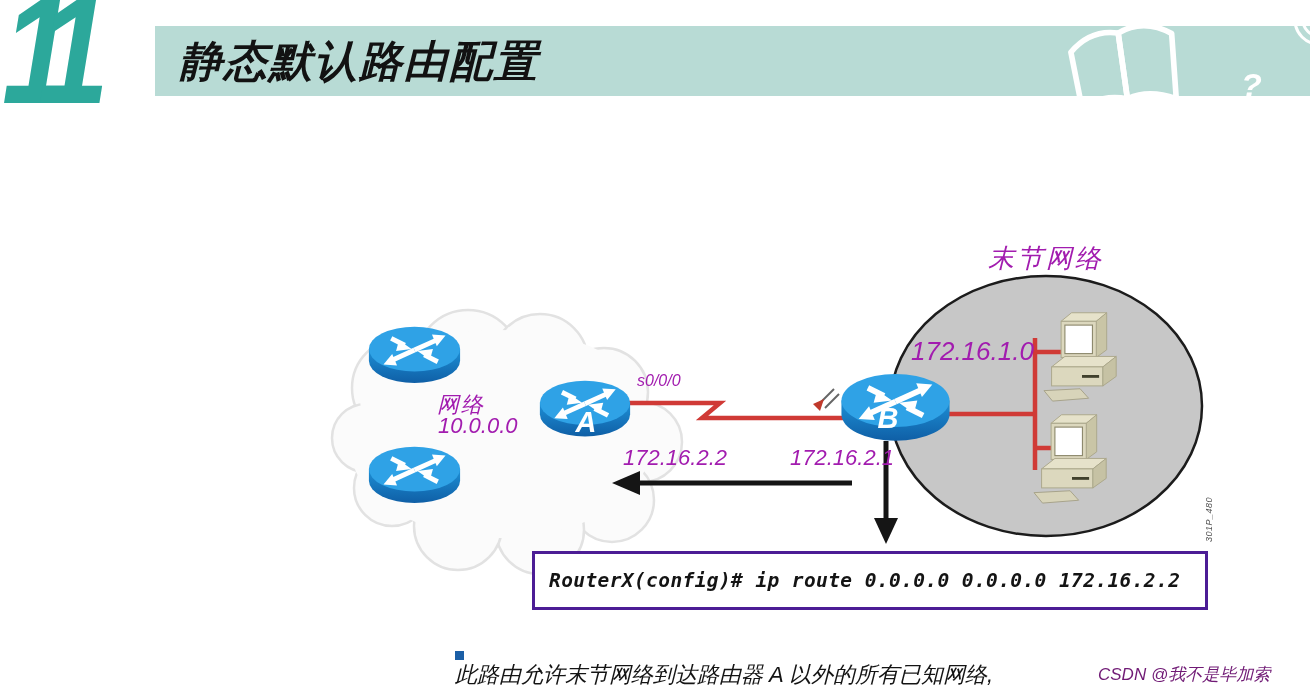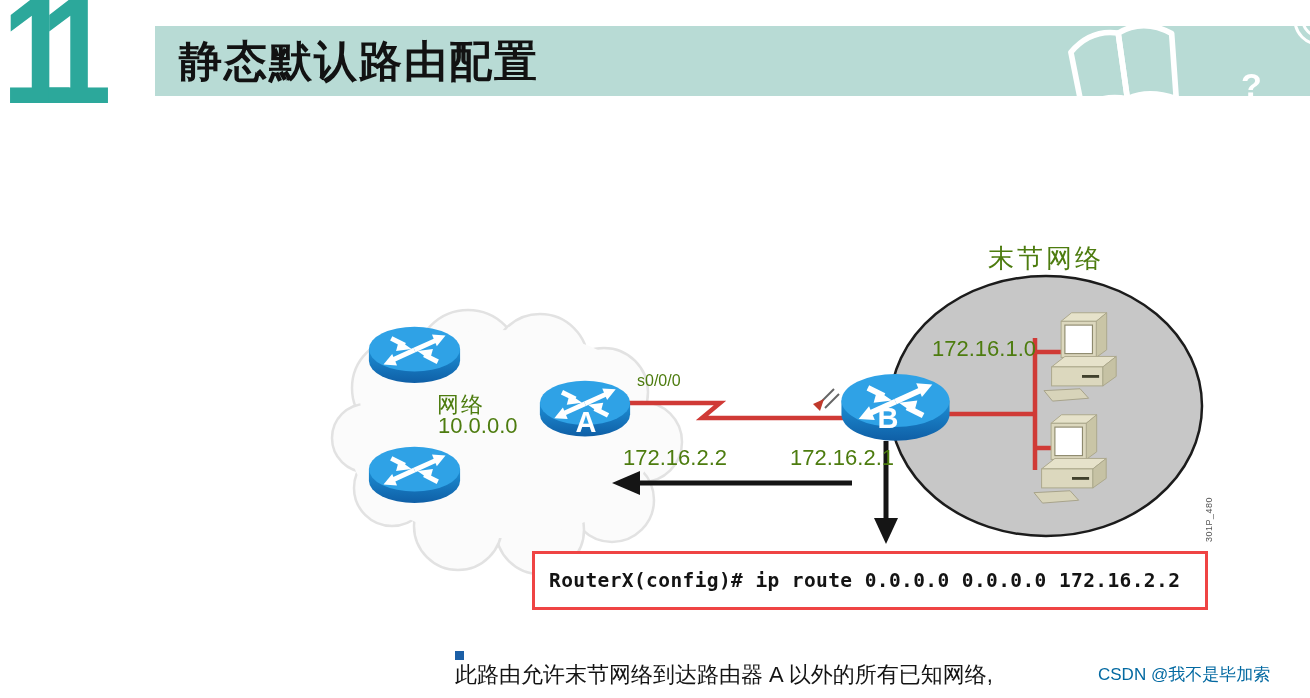--- a/index.html
+++ b/index.html
@@ -1,52 +1,52 @@
 <!DOCTYPE html>
 <html><head>
 <meta charset="utf-8">
 <style>
   html,body{margin:0;padding:0;}
   body{width:1310px;height:698px;background:#fff;font-family:"Liberation Sans",sans-serif;}
-  .stage{position:relative;width:1310px;height:698px;background:#fff;overflow:hidden;}
+  .stage{position:relative;width:1310px;height:698px;background:#fff;overflow:hidden;font-style:italic;}
   .abs{position:absolute;}
 
   
   .badge{left:2px;top:-26px;font-size:152px;font-weight:800;color:#2CA89B;
          letter-spacing:-0.2em;line-height:1;transform:scaleX(0.84);transform-origin:left top;}
   .band{left:155px;top:26px;width:1155px;height:70px;background:#B8DBD5;overflow:hidden;}
   .band-title{position:absolute;left:24px;top:0;line-height:70px;font-size:43px;font-weight:700;
               color:#121212;letter-spacing:2px;white-space:nowrap;}
   .band-q{position:absolute;left:1086px;top:40px;color:#fff;font-size:34px;font-weight:700;}
 
   
-  .t{color:#4d7c0f;white-space:nowrap;z-index:4;}
+  .t{color:#a21caf;white-space:nowrap;z-index:4;}
   .stub-title{left:988px;top:241px;font-size:26px;letter-spacing:3px;}
   .net1{left:437px;top:390px;font-size:22px;letter-spacing:2px;}
   .net2{left:438px;top:413px;font-size:22px;text-align:center;}
-  .stub-ip{left:932px;top:336px;font-size:22px;}
+  .stub-ip{left:911px;top:336px;font-size:26px;}
   .if-label{left:637px;top:372px;font-size:16px;}
   .ip-left{left:623px;top:445px;font-size:22px;}
   .ip-right{left:790px;top:445px;font-size:22px;}
   .rlabel{font-size:29px;font-weight:700;color:#fff;width:40px;text-align:center;z-index:5;}
   .label-a{left:566px;top:406px;}
   .label-b{left:868px;top:402px;}
   .fig-id{left:1186px;top:514px;width:46px;font-size:9px;color:#555;transform:rotate(-90deg);
           letter-spacing:0.5px;white-space:nowrap;z-index:4;}
 
-  .cmd-box{left:532px;top:551px;width:656px;height:53px;background:#fff;border:3px solid #ef4444;
+  .cmd-box{left:532px;top:551px;width:656px;height:53px;background:#fff;border:3px solid #4c1d95;
            display:flex;align-items:center;padding-left:14px;z-index:5;}
   .cmd-text{font-family:"DejaVu Sans Mono","Liberation Mono",monospace;font-weight:700;
             font-size:19.5px;letter-spacing:0.4px;color:#141414;white-space:nowrap;}
 
   .note-row{left:455px;top:641px;display:flex;align-items:flex-start;z-index:5;flex-direction:column;}
   .note-bullet{width:9px;height:9px;background:#1B5FA6;margin-top:10px;margin-right:15px;flex:none;}
   .note-text{font-size:22px;color:#141414;white-space:nowrap;}
 
-  .watermark{left:1098px;top:663px;font-size:17px;color:#0369a1;white-space:nowrap;z-index:6;}
+  .watermark{left:1098px;top:663px;font-size:17px;color:#701a75;white-space:nowrap;z-index:6;}
 
   svg{display:block;}
   .diagram-svg{position:absolute;left:0;top:0;z-index:1;}
 </style>
 </head>
 <body>
 
 <div class="stage">
 
   <div class="abs badge">11</div>

